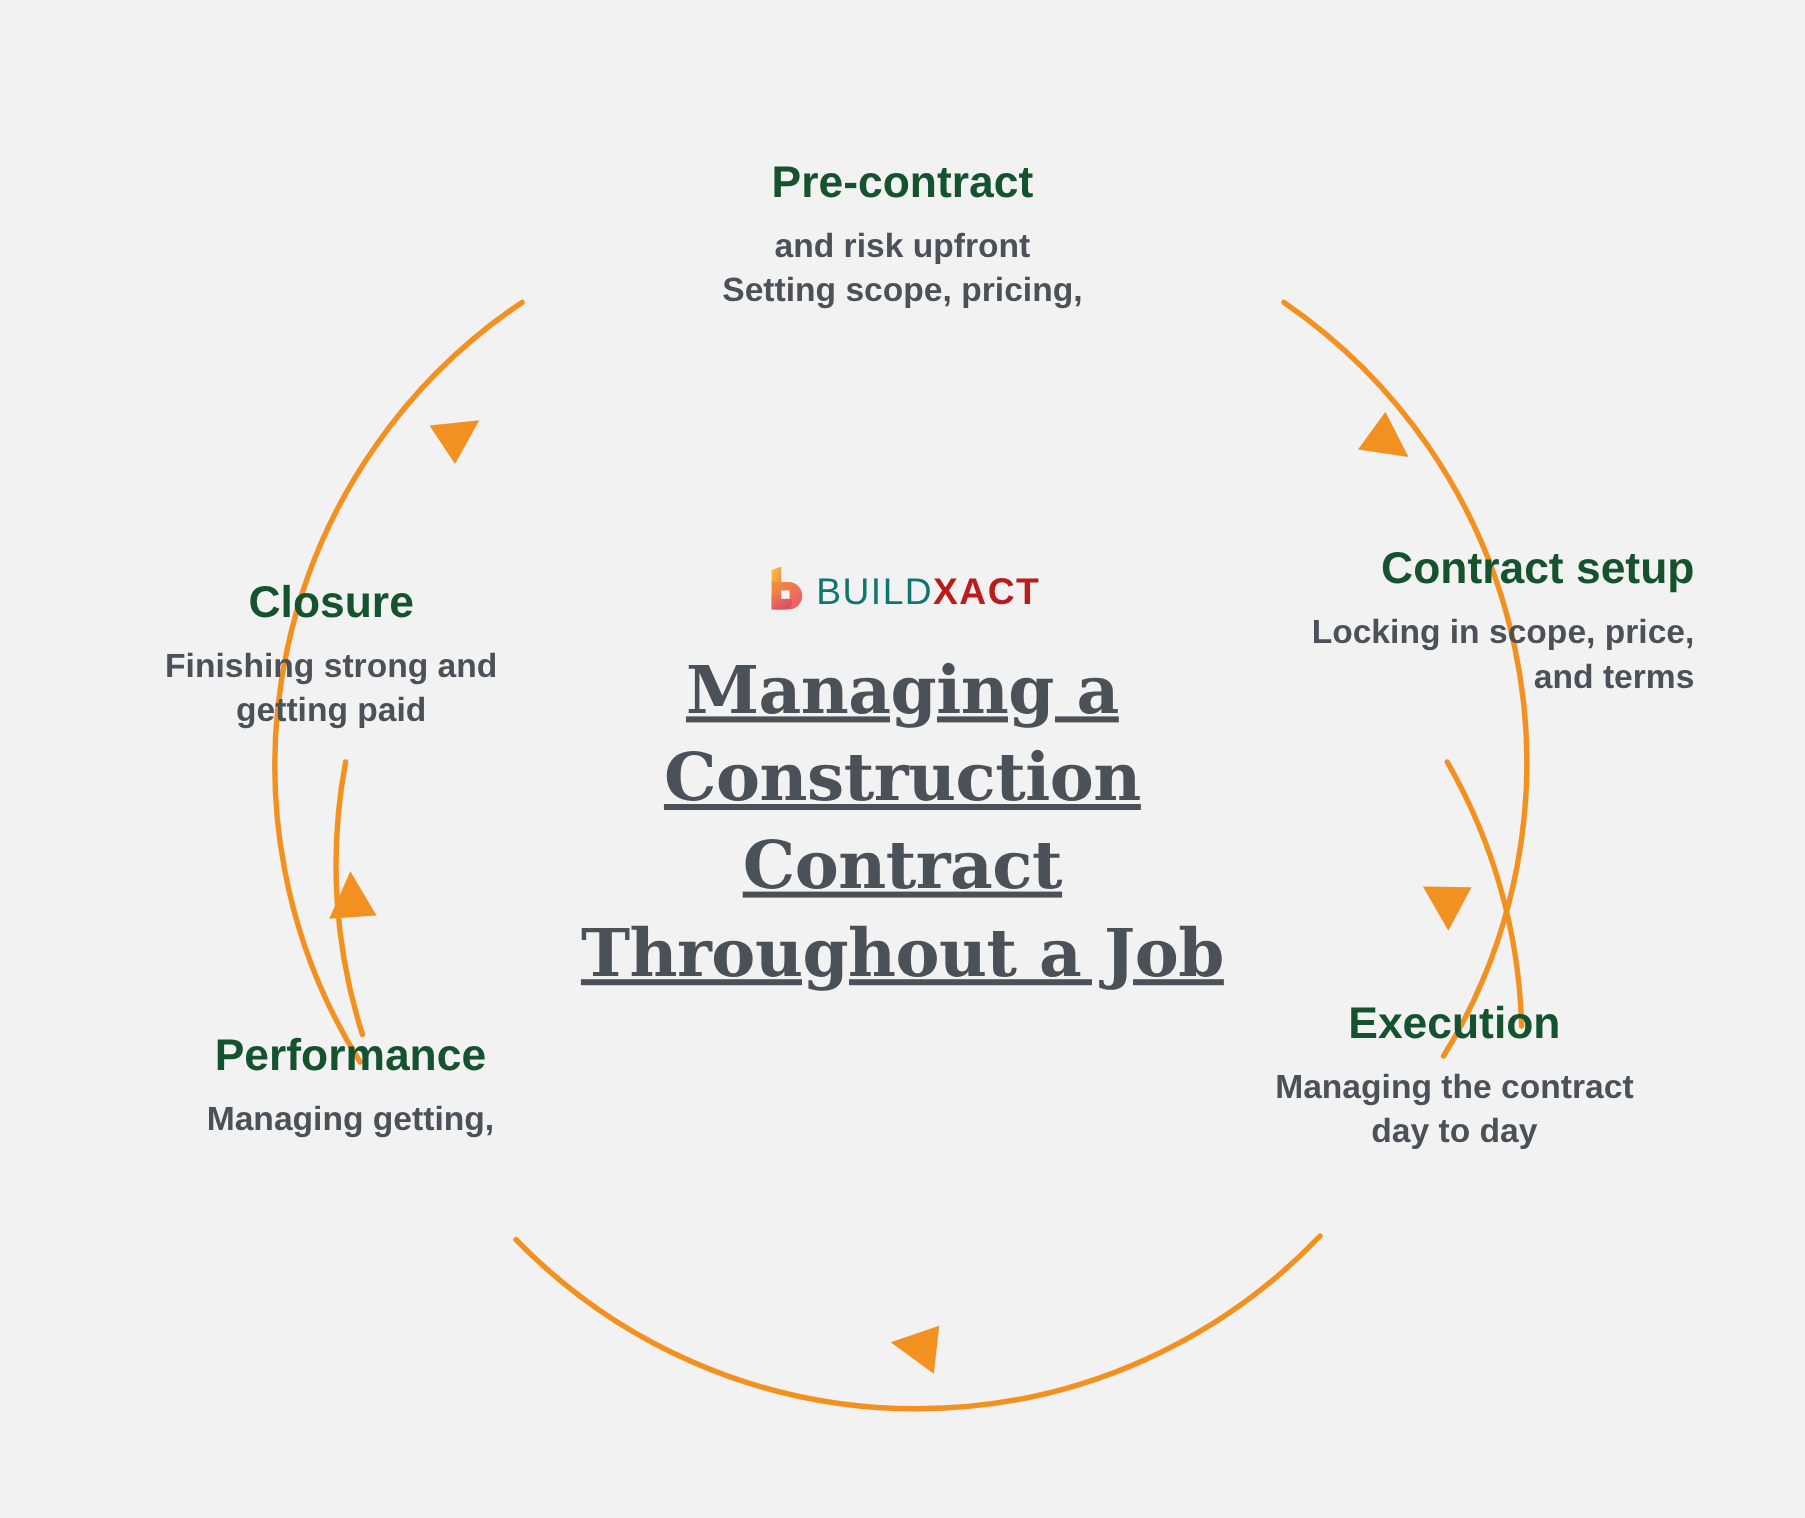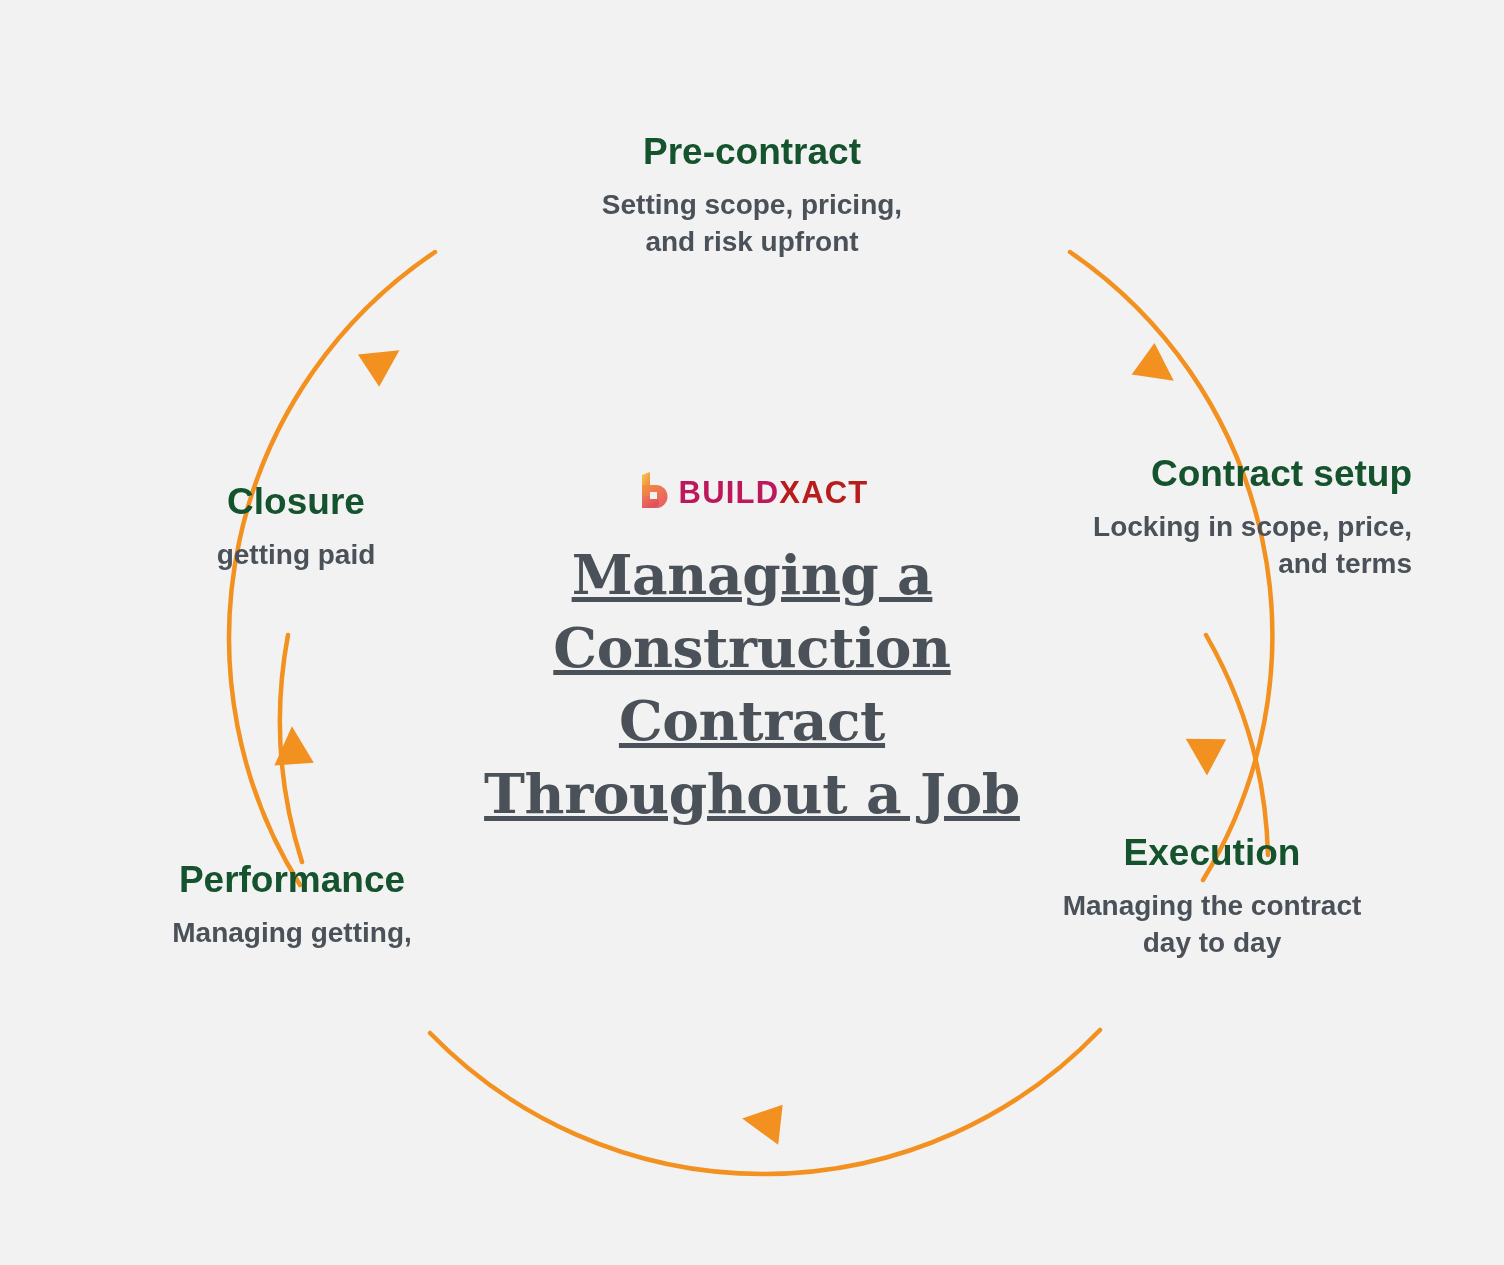--- a/index.html
+++ b/index.html
@@ -49,22 +49,22 @@
     display: block;
   }
   .logo-word {
     font-family: "Liberation Sans", sans-serif;
     font-size: 31px;
     letter-spacing: 1.2px;
     line-height: 1;
     white-space: nowrap;
   }
   .logo-word .lw-light {
-    color: #be185d;
-    font-weight: 700;
+    color: #0f766e;
+    font-weight: 400;
   }
   .logo-word .lw-bold {
     color: #b91c1c;
     font-weight: 700;
   }
   .center-title {
     margin-top: 24px;
     font-family: "DejaVu Serif", "Liberation Serif", serif;
     font-weight: 700;
     font-size: 55px;
@@ -90,21 +90,21 @@
     font-weight: 700;
     font-size: 28px;
     line-height: 1.35;
     color: #4a5158;
   }
 
   .node-pre       { left: 452px;  top: 132px; width: 600px; text-align: center; }
   .node-setup     { left: 1012px; top: 454px; width: 400px; text-align: right; }
   .node-execution { left: 1012px; top: 833px; width: 400px; text-align: center; }
   .node-performance { left: 92px;  top: 860px; width: 400px; text-align: center; }
-  .node-closure   { left: 96px;   top: 482px; width: 400px; text-align: center; }
+  .node-closure   { left: 76px;   top: 482px; width: 400px; text-align: center; }
 </style>
 </head>
 <body>
 
 <div id="stage">
 
   <svg id="cycle-svg" viewBox="0 0 1504 1265">
 
     <path d="M 300 885 A 465 465 0 0 1 435 252" fill="none" stroke="#f2911f" stroke-width="4.5" stroke-linecap="round"></path>
 
@@ -154,22 +154,22 @@
     <div class="center-title">
       <div>Managing a</div>
       <div>Construction Contract</div>
       <div>Throughout a Job</div>
     </div>
   </div>
 
   <div class="node node-pre">
     <div class="node-title">Pre-contract</div>
     <div class="node-desc">
+      <div>and risk upfront</div>
       <div>Setting scope, pricing,</div>
-      <div>and risk upfront</div>
     </div>
   </div>
 
   <div class="node node-setup">
     <div class="node-title">Contract setup</div>
     <div class="node-desc">
       <div>Locking in scope, price,</div>
       <div>and terms</div>
     </div>
   </div>
@@ -185,17 +185,18 @@
   <div class="node node-performance">
     <div class="node-title">Performance</div>
     <div class="node-desc">
       <div>Managing getting,</div>
     </div>
   </div>
 
   <div class="node node-closure">
     <div class="node-title">Closure</div>
     <div class="node-desc">
+      <div>Finishing strong and</div>
       <div>getting paid</div>
     </div>
   </div>
 
 </div>
 
 </body></html>

